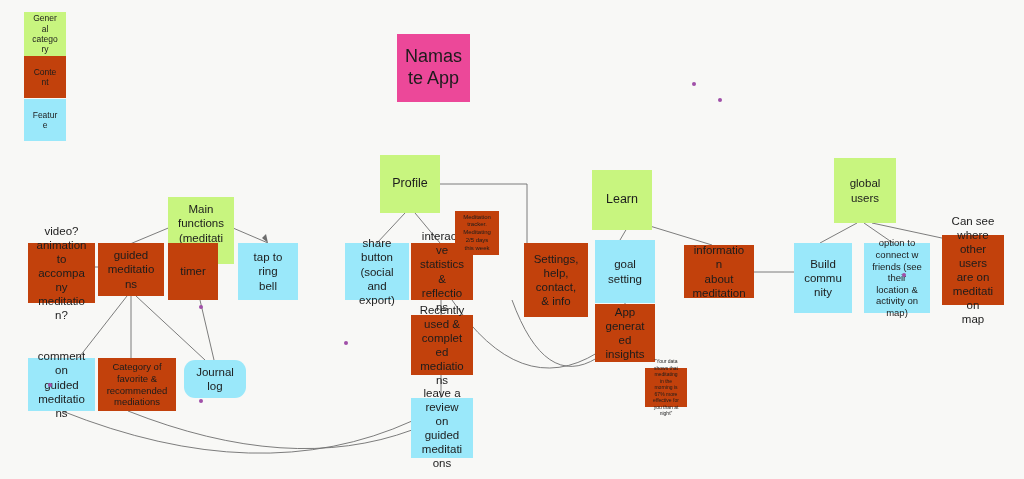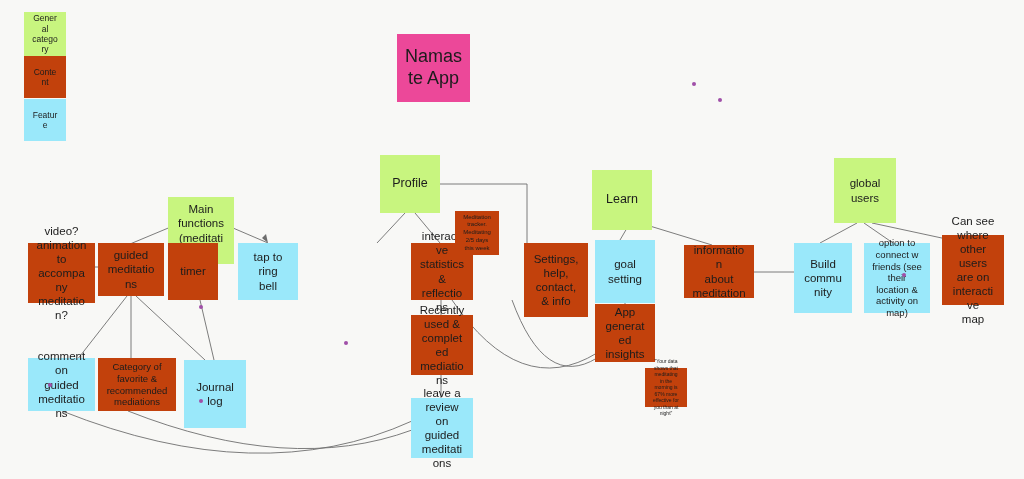--- a/index.html
+++ b/index.html
@@ -140,24 +140,27 @@
 
   <div class="node blue sz-md" style="left:28px; top:358px; width:67px; height:53px;">comment on
 guided
 meditations</div>
 
   <div class="node orange sz-sm" style="left:98px; top:358px; width:78px; height:53px;">Category of
 favorite &amp;
 recommended
 mediations</div>
 
-  <div class="node blue sz-md" style="left:184px; top:360px; width:62px; height:68px;">Journal log</div>
+  <div class="node blue sz-md" style="left:184px; top:360px; width:62px; height:38px;border-radius:11px;">Journal log</div>
 
   <div class="node green sz-lg" style="left:380px; top:155px; width:60px; height:58px;">Profile</div>
 
+  <div class="node blue sz-md" style="left:345px; top:243px; width:64px; height:57px;">share button
+(social and
+export)</div>
 
   <div class="node orange sz-md" style="left:411px; top:243px; width:62px; height:57px;">interactive
 statistics &amp;
 reflections</div>
 
   <div class="node orange sz-xs" style="left:455px; top:211px; width:44px; height:44px;">Meditation tracker. Meditating 2/5 days this week</div>
 
   <div class="node orange sz-md" style="left:524px; top:243px; width:64px; height:74px;text-align:center;">Settings,
 help, contact,
 &amp; info</div>
@@ -193,21 +196,21 @@
 
   <div class="node blue sz-sm" style="left:864px; top:243px; width:66px; height:70px;">option to
 connect w
 friends (see
 their location &amp;
 activity on map)</div>
 
   <div class="node orange sz-md" style="left:942px; top:235px; width:62px; height:70px;">Can see
 where other
 users are on
-interactive
+meditation
 map</div>
 
   <div class="cursor-dot" style="left:692px; top:82px;"></div>
   <div class="cursor-dot" style="left:718px; top:98px;"></div>
   <div class="cursor-dot" style="left:199px; top:305px;"></div>
   <div class="cursor-dot" style="left:344px; top:341px;"></div>
   <div class="cursor-dot" style="left:48px; top:383px;"></div>
   <div class="cursor-dot" style="left:199px; top:399px;"></div>
   <div class="cursor-dot" style="left:902px; top:273px;"></div>
 

